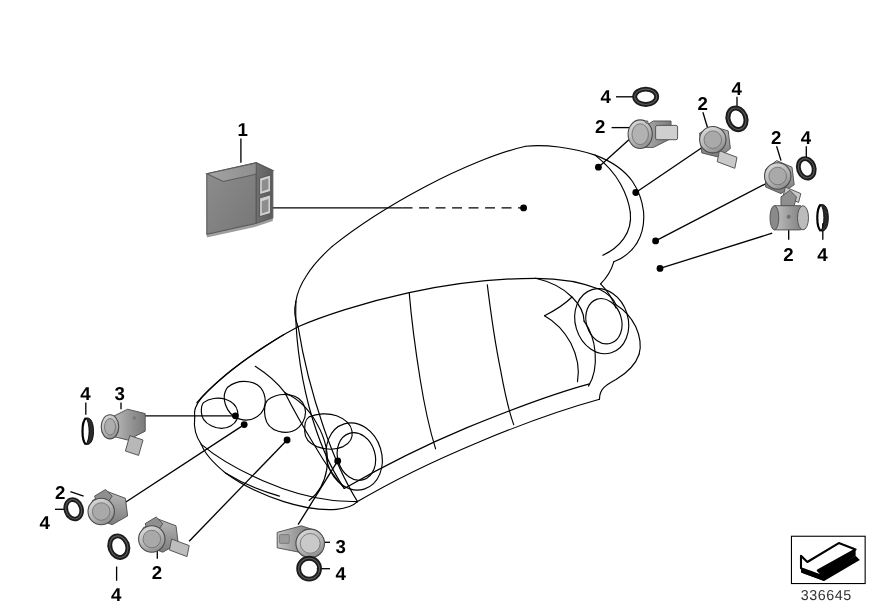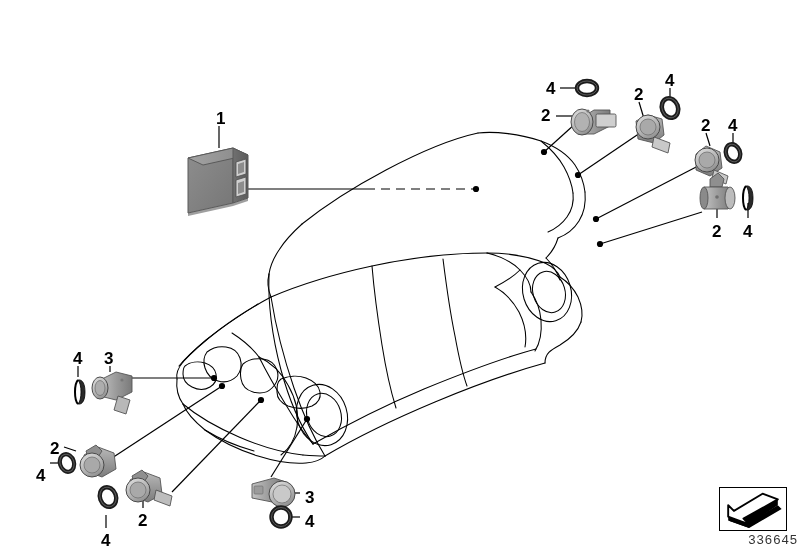--- a/index.html
+++ b/index.html
@@ -14,25 +14,24 @@
     font-weight:bold;
     font-size:17px;
     color:#000;
     line-height:1;
     white-space:nowrap;
     user-select:none;
   }
   #diagram-id{
     position:absolute;
     left:728px; top:533px;
-    font-family:Liberation Mono, monospace;
+    font-family:Liberation Sans, sans-serif;
     font-size:13px;
     color:#333;
     letter-spacing:0.5px;
-    margin-left:20px;
   }
   #corner-icon{
     position:absolute;
     left:719px; top:487px;
     width:68px; height:44px;
     border:1.5px solid #000;
     background:#fff;
     box-sizing:border-box;
   }
 </style>

